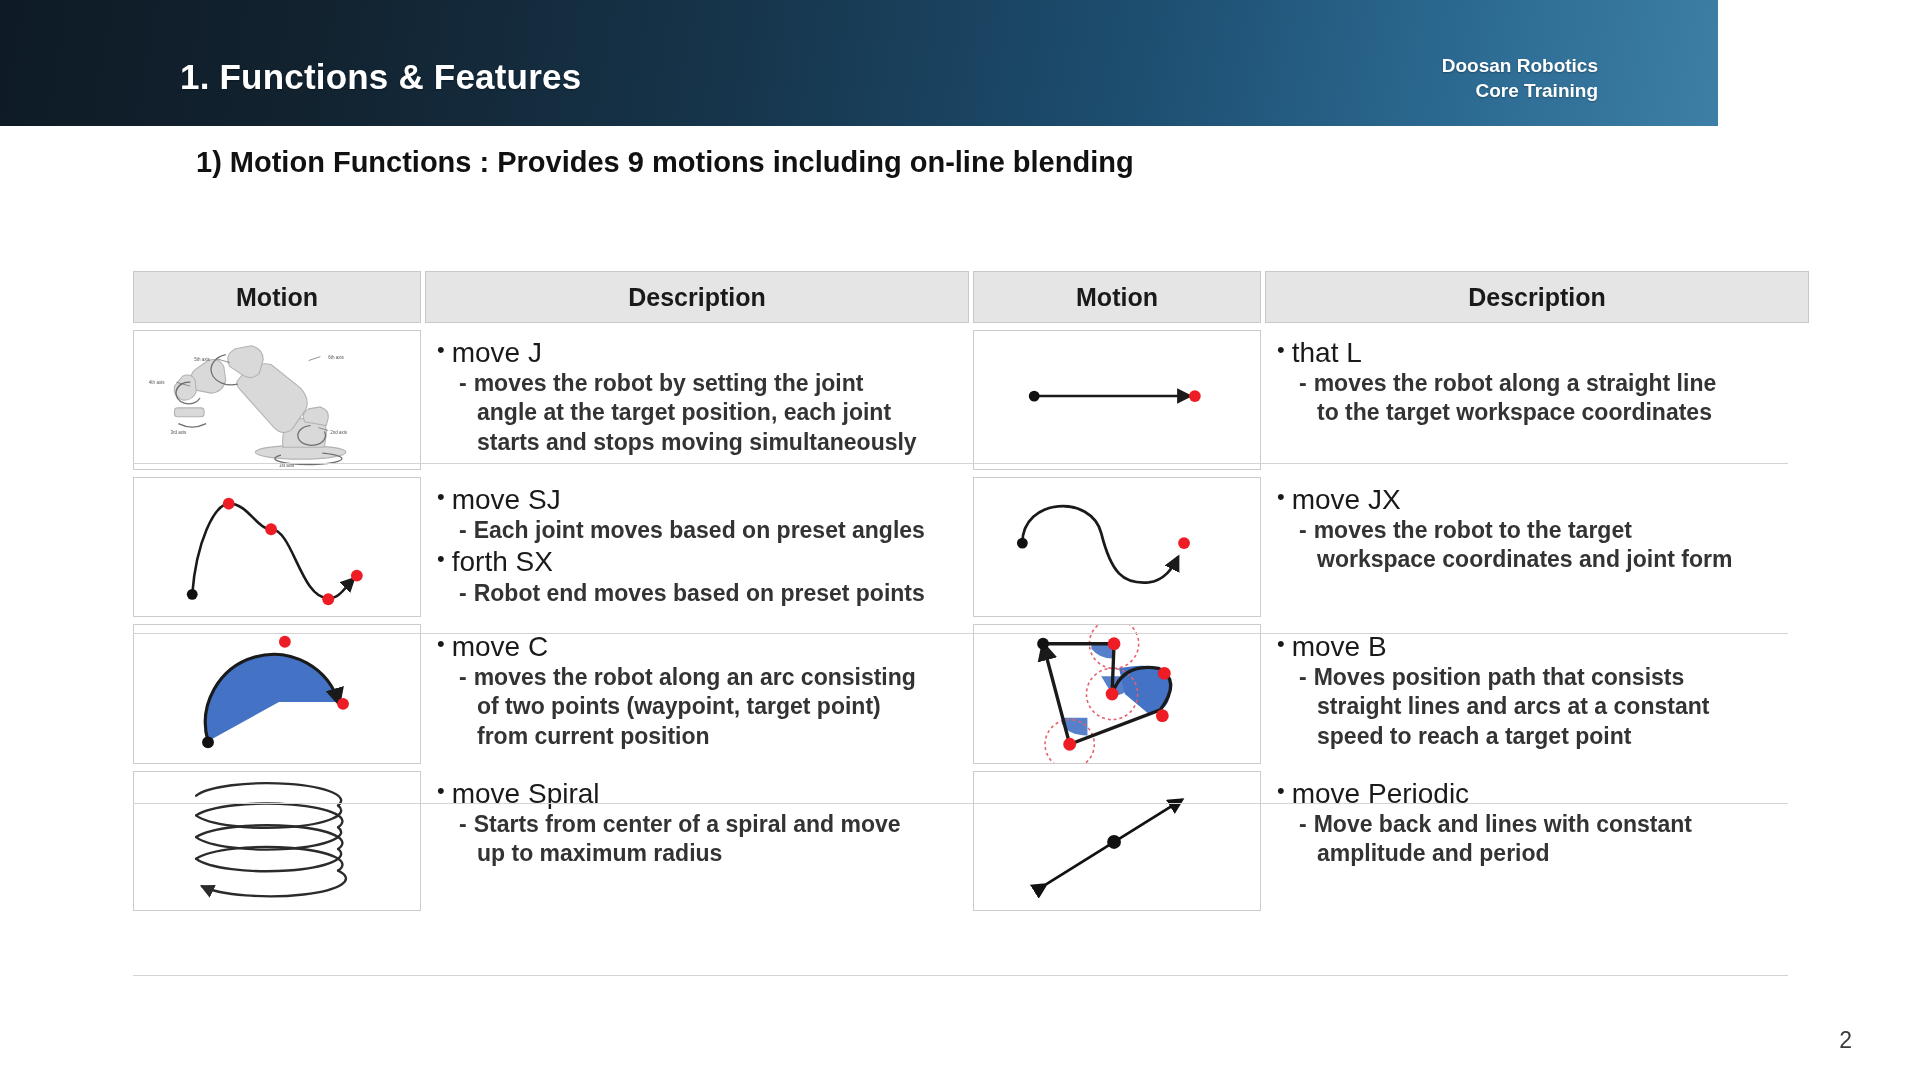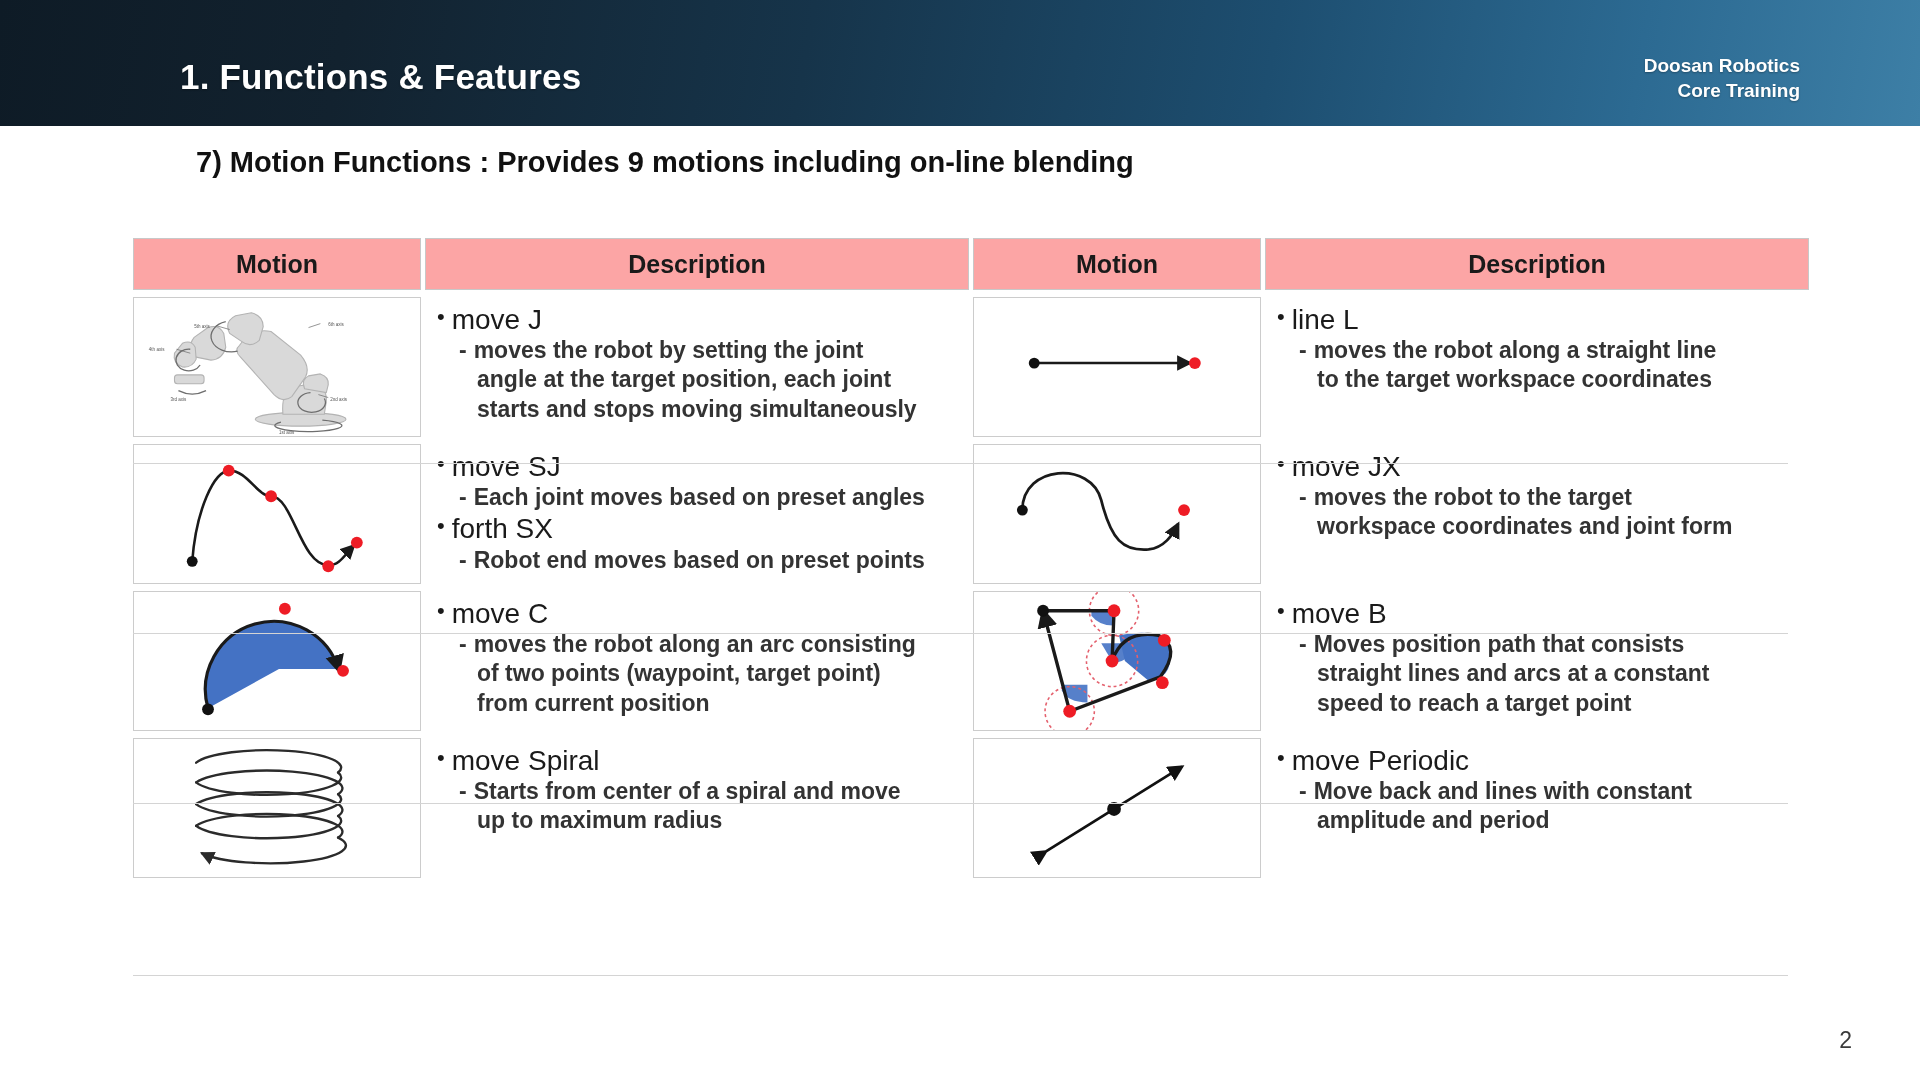--- a/index.html
+++ b/index.html
@@ -6,21 +6,21 @@
   body {
     width: 1920px; height: 1080px;
     background: #ffffff;
     font-family: "Liberation Sans", sans-serif;
     overflow: hidden;
     position: relative;
   }
 
   
   #header-band {
-    position: absolute; left: 0; top: 0; width: 1920px; height: 126px;
+    position: absolute; left: 0; top: 0; width: 1718px; height: 126px;
     background: linear-gradient(100deg, #0e1b26 0%, #12222f 18%, #16344a 42%, #1d4e70 66%, #2c6a92 85%, #3d7fa6 100%);
   }
   #slide-title {
     position: absolute; left: 180px; top: 57px;
     font-size: 35px; font-weight: bold; color: #ffffff;
     letter-spacing: .2px;
     text-shadow: 0 1px 2px rgba(0,0,0,.35);
   }
   #brand-block {
     position: absolute; right: 120px; top: 53px;
@@ -37,25 +37,25 @@
 
   
   #motion-table {
     position: absolute; left: 133px; top: 238px;
     width: 1655px;
   }
   .t-row { display: flex; width: 100%; }
 
   .head-row { margin-bottom: 7px; }
   .head-cell {
-    background: #fca5a5;
+    background: #e5e5e5;
     border: 1px solid #c8c8c8;
     height: 52px;
     display: flex; align-items: center; justify-content: center;
-    font-size: 25px; font-weight: bold; color: #1a1a1a;
+    font-size: 25px; font-weight: bold; color: #1a1a1a; margin-top: 33px;
   }
   .col-motion { width: 288px; flex: 0 0 288px; }
   .col-desc   { width: 544px; flex: 0 0 544px; }
   .head-cell.col-motion { margin-right: 4px; }
   .head-cell.col-desc   { margin-right: 4px; }
   .head-cell.last { margin-right: 0; }
 
   .body-row { margin-bottom: 7px; align-items: stretch; }
   .fig-cell {
     border: 1px solid #cccccc;
@@ -105,21 +105,21 @@
 <body>
 
 <div id="header-band">
   <div id="slide-title">1. Functions &amp; Features</div>
   <div id="brand-block">
     <div>Doosan Robotics</div>
     <div>Core Training</div>
   </div>
 </div>
 
-<div id="subtitle">7) Motion Functions : Provides 9 motions including on-line blending</div>
+<div id="subtitle">1) Motion Functions : Provides 9 motions including on-line blending</div>
 
 <div id="motion-table">
 
   <div class="t-row head-row">
     <div class="head-cell col-motion">Motion</div>
     <div class="head-cell col-desc">Description</div>
     <div class="head-cell col-motion">Motion</div>
     <div class="head-cell col-desc last">Description</div>
   </div>
 
@@ -187,21 +187,21 @@
         </defs>
         <line x1="60" y1="66" x2="218" y2="66" stroke="#1a1a1a" stroke-width="2.6" marker-end="url(#arrL)"></line>
         <circle cx="60" cy="66" r="5.5" fill="#111111"></circle>
         <circle cx="223" cy="66" r="6" fill="#ee1c25"></circle>
       </svg>
     </div>
 
     <div class="desc-cell col-desc last">
       <div class="bullet-line">
         <span class="dot">•</span>
-        <span>line L</span>
+        <span>that L</span>
       </div>
       <div class="sub-line">
         <span class="dash">-</span>
         <span>moves the robot along a straight line</span>
       </div>
       <div class="sub-line" style="padding-left:40px;">
         <span>to the target workspace coordinates</span>
       </div>
     </div>
   </div>

